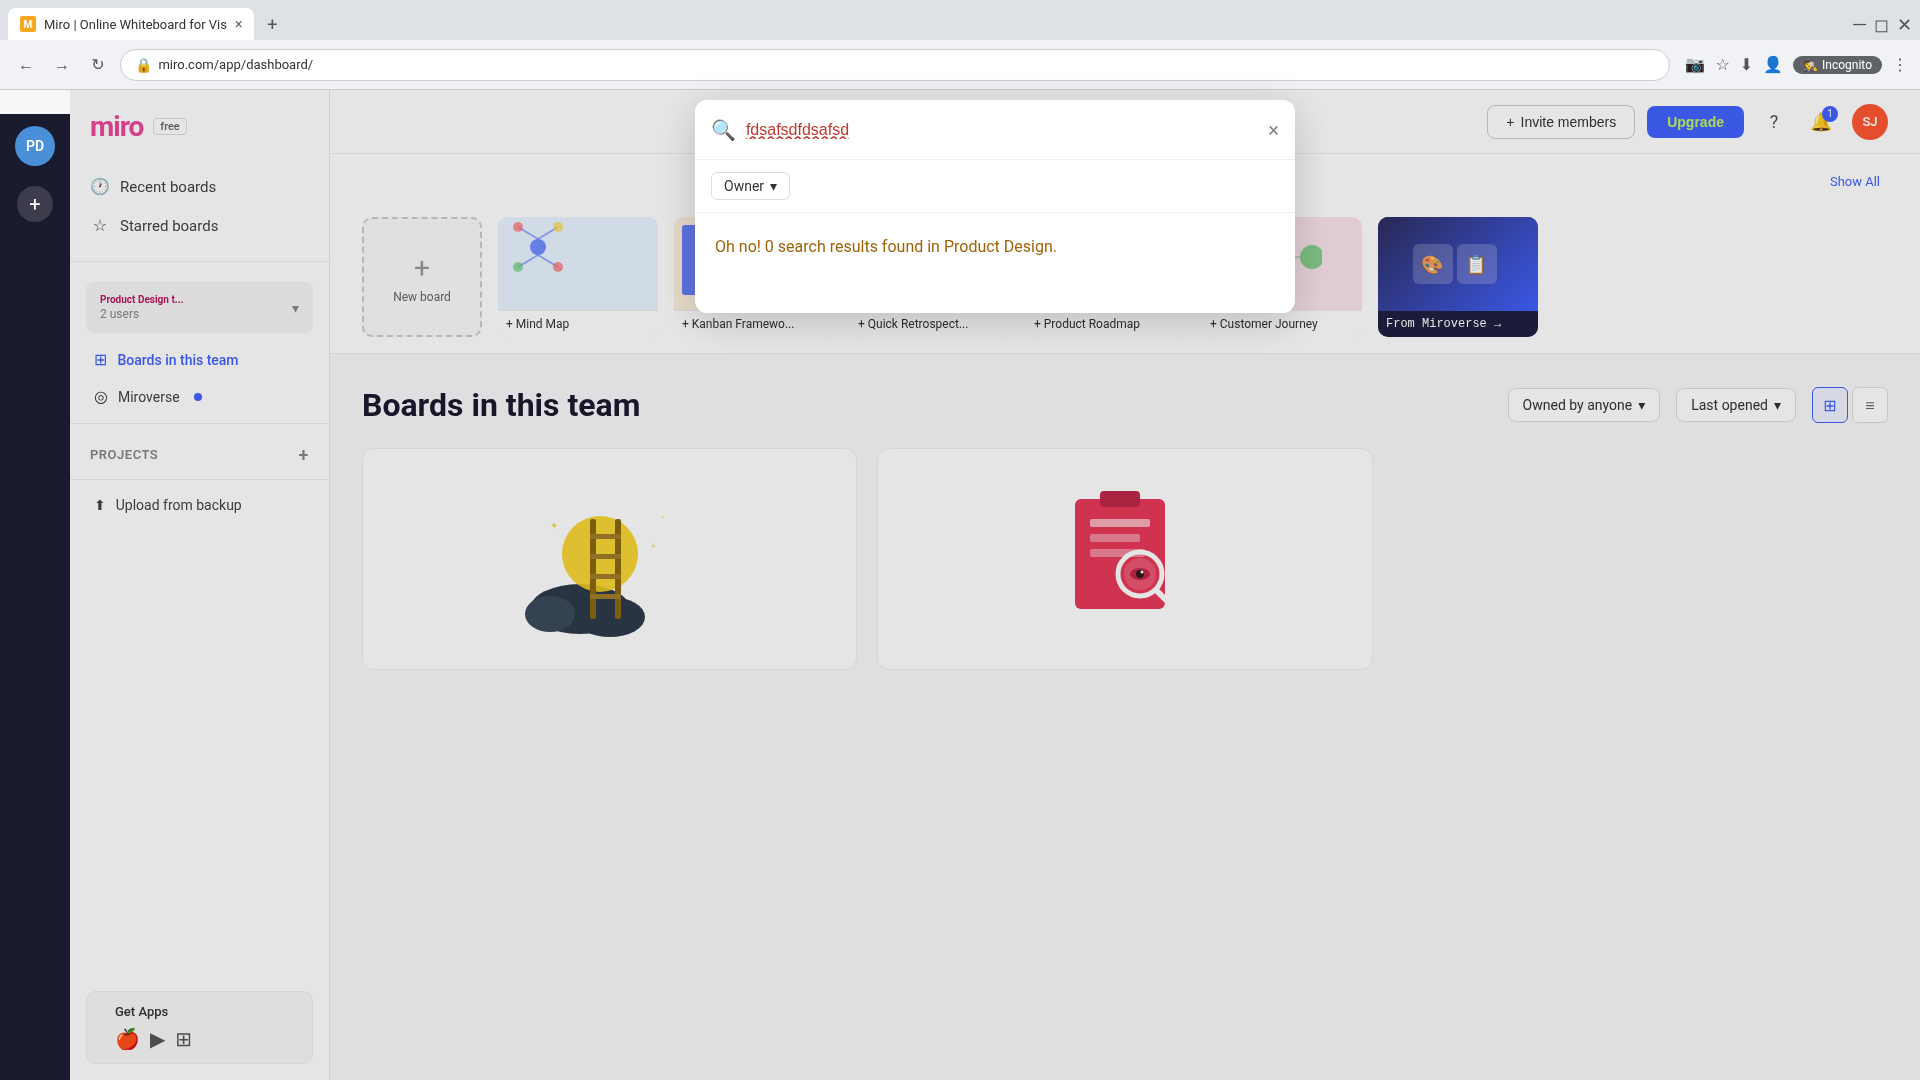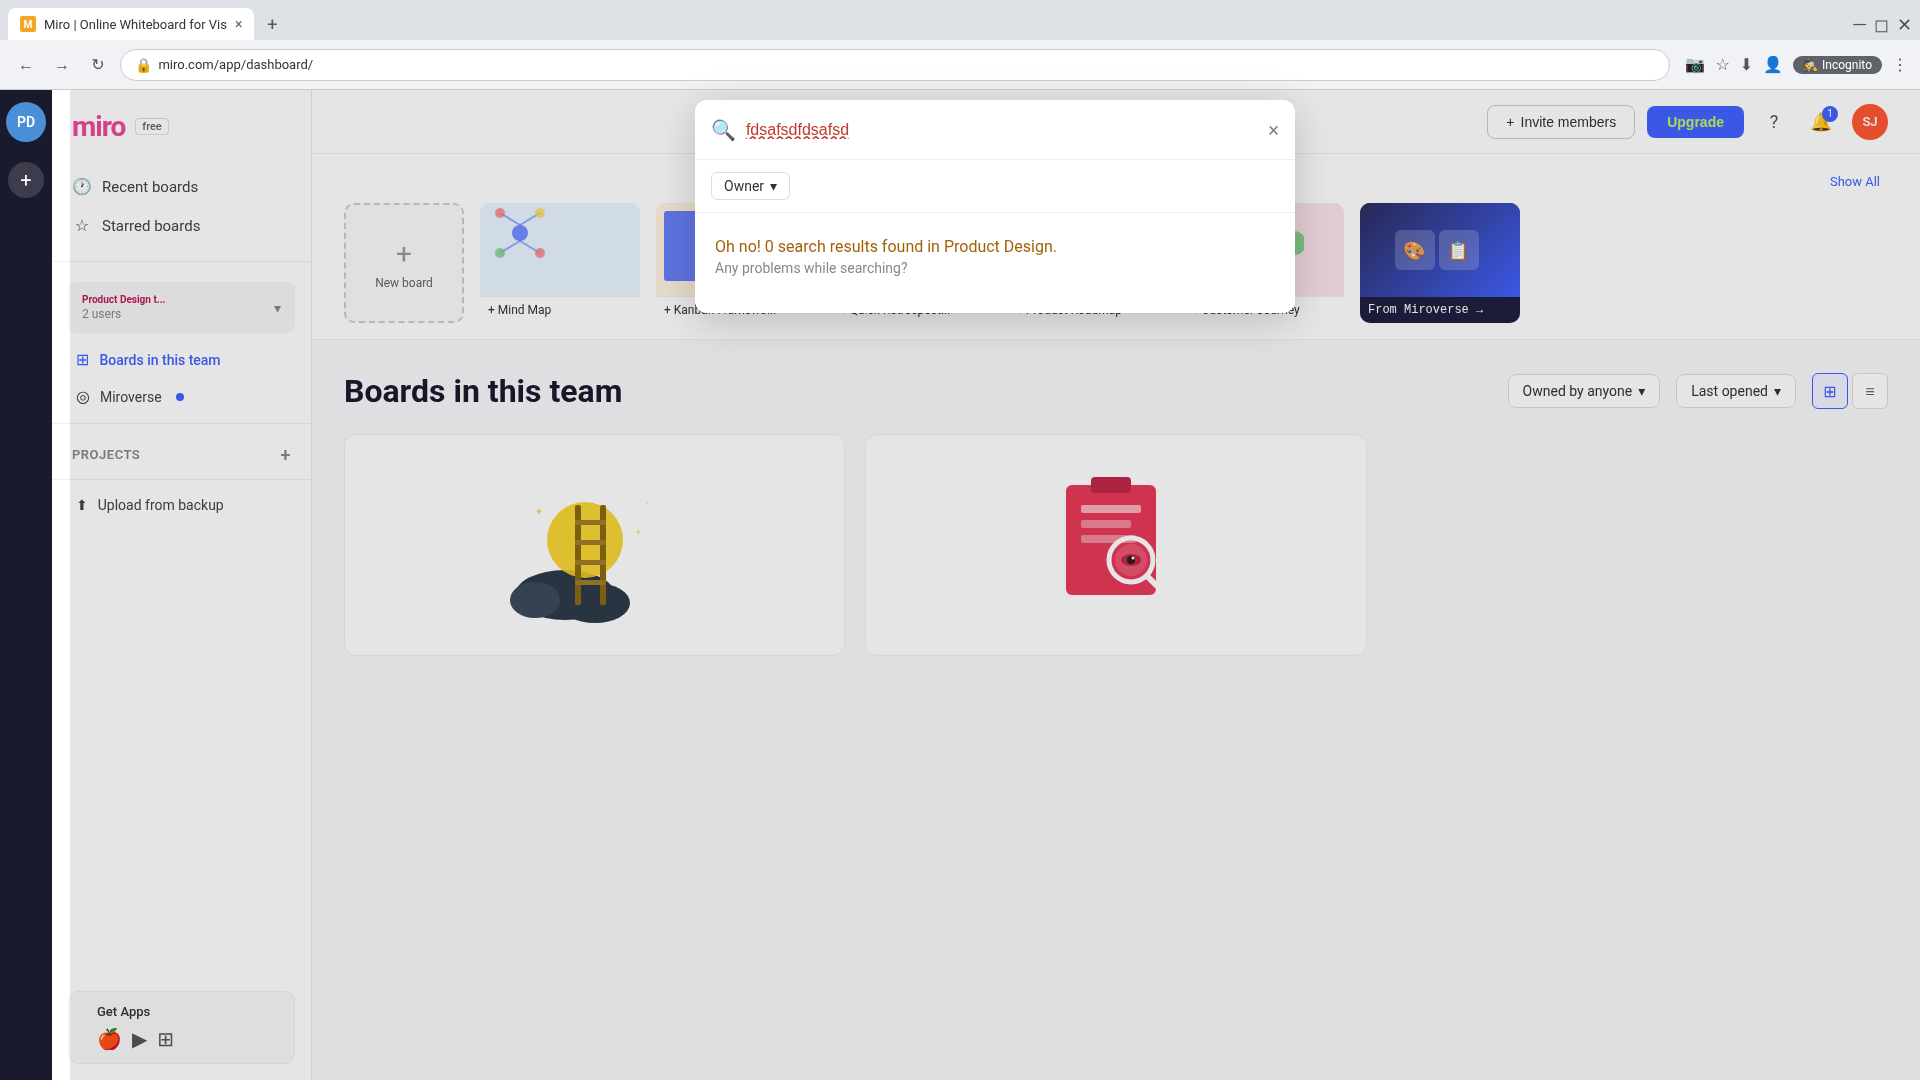--- a/index.html
+++ b/index.html
@@ -122,27 +122,28 @@
     }
 
     
     .app-layout {
       display: flex;
       height: calc(1080px - 90px);
     }
 
     
     .left-rail {
-      width: 52px;
+      width: 70px;
       background: #1a1a2e;
       display: flex;
       flex-direction: column;
       align-items: center;
       padding: 12px 0;
       gap: 12px;
+      margin-top: 24px;
     }
     .rail-avatar {
       width: 40px;
       height: 40px;
       border-radius: 50%;
       background: #4a90d9;
       color: white;
       display: flex;
       align-items: center;
       justify-content: center;
@@ -787,21 +788,21 @@
       <button class="upgrade-btn">Upgrade</button>
       <div class="header-action-icon">?</div>
       <div class="notif-wrapper">
         <div class="header-action-icon">🔔</div>
         <div class="notif-badge">1</div>
       </div>
       <div class="user-avatar-header">SJ</div>
     </div>
 
     <div class="templates-row">
-      <div style="display:flex;justify-content:flex-end;margin-bottom:6px;">
+      <div style="display:flex;justify-content:flex-end;margin-bottom:20px;">
         <span class="show-all-link">Show All</span>
       </div>
       <div class="templates-scroll">
 
         <div class="new-board-card">
           <span class="new-board-plus">+</span>
           <span>New board</span>
         </div>
 
         <div class="template-card">
@@ -964,16 +965,15 @@
       <span class="search-clear">×</span>
     </div>
     <div class="search-filters">
       <div class="owner-filter">
         <span>Owner</span>
         <span>▾</span>
       </div>
     </div>
     <div class="search-results">
       <p class="no-results-text">Oh no! 0 search results found in Product Design.</p>
-      <p class="no-results-sub">Any problems while searching?</p>
     </div>
   </div>
 </div>
 
 </body></html>

